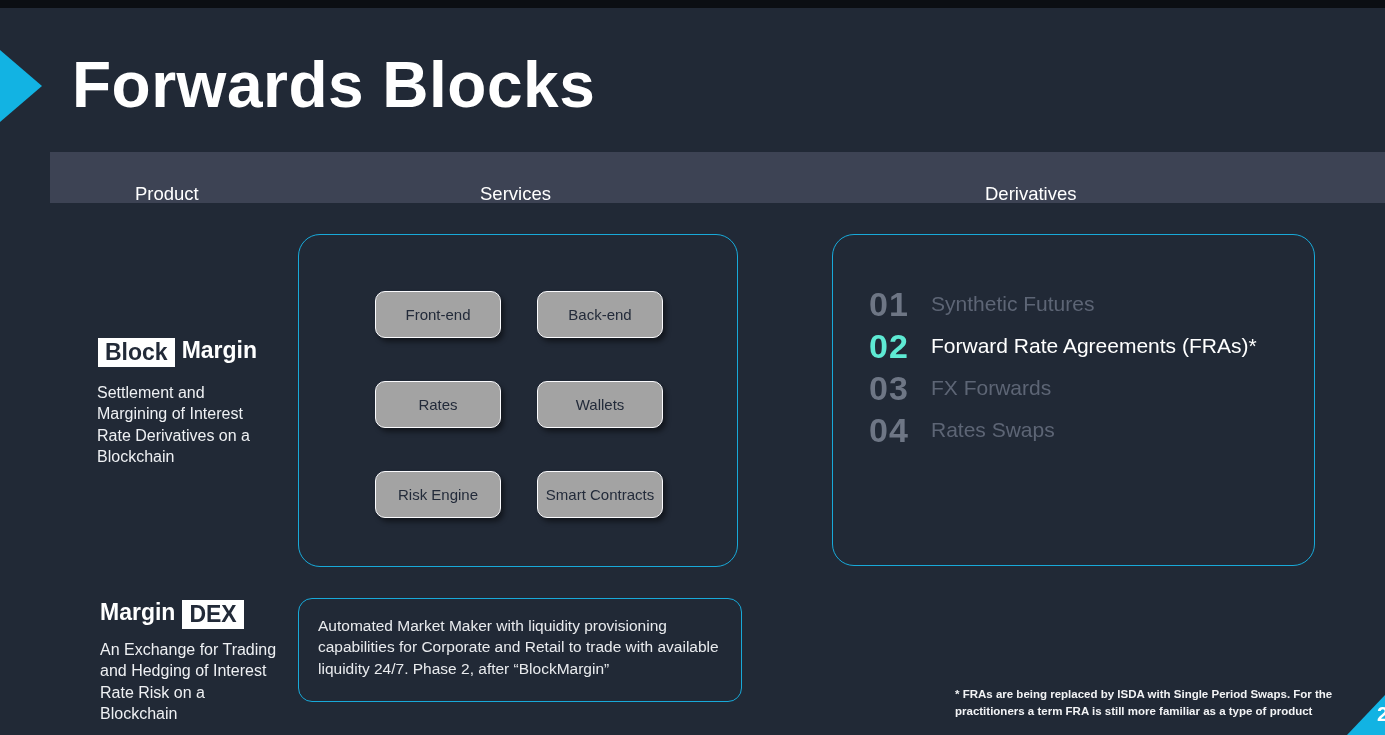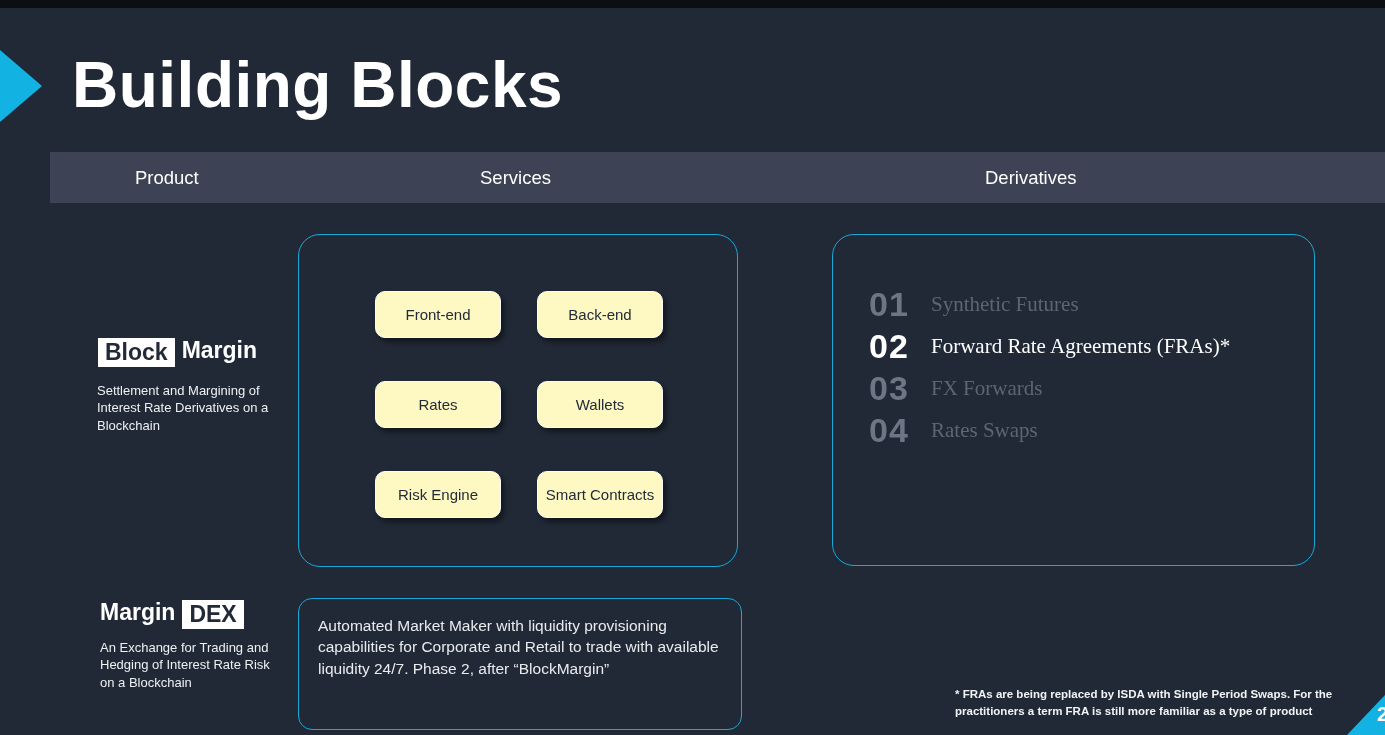--- a/index.html
+++ b/index.html
@@ -21,80 +21,80 @@
   .title{
     position:absolute;left:72px;top:48px;margin:0;
     font-size:64px;font-weight:600;letter-spacing:.5px;color:#ffffff;
     white-space:nowrap;
   }
   .header-bar{
     position:absolute;left:50px;top:152px;width:1335px;height:51px;
     background:#3d4354;
   }
   .header-bar .col-label{
-    position:absolute;top:0;height:51px;display:flex;align-items:center;
+    position:absolute;top:16px;height:51px;display:flex;align-items:center;
     font-size:18.5px;font-weight:400;color:#ffffff;white-space:nowrap;
   }
   .col-product{left:85px;}
   .col-services{left:430px;}
   .col-instruments{left:935px;}
 
   
   .brand{position:absolute;display:flex;align-items:flex-start;white-space:nowrap;}
   .brand-1{left:98px;top:338px;}
   .brand-2{left:100px;top:600px;}
   .brand .boxed{
     background:#ffffff;color:#222a38;font-size:23px;font-weight:700;
     padding:2px 7px 3px 7px;line-height:1.05;
   }
   .brand .plain{color:#ffffff;font-size:23px;font-weight:700;line-height:1.05;}
   .brand-1 .plain{margin-left:7px;}
   .brand-2 .boxed{margin-left:7px;}
   .brand-desc{
     position:absolute;width:180px;
-    font-size:13px;line-height:1.33;font-weight:500;color:#eef0f3;
+    font-size:16px;line-height:1.33;font-weight:500;color:#eef0f3;
   }
   .desc-1{left:97px;top:382px;}
   .desc-2{left:100px;top:639px;}
 
   
   .services-panel{
     position:absolute;left:298px;top:234px;width:440px;height:333px;
     border:1.5px solid #18a9d9;border-radius:22px;box-sizing:border-box;
     display:grid;grid-template-columns:126px 126px;
     column-gap:36px;row-gap:43px;
     padding:56px 0 0 76px;align-content:start;
   }
   .svc-btn{
     width:126px;height:47px;box-sizing:border-box;
-    background:#fef9c3;border:1px solid #fbfbfe;border-radius:10px;
+    background:#a3a3a3;border:1px solid #fbfbfe;border-radius:10px;
     box-shadow:3px 4px 5px rgba(0,0,0,.45);
     display:flex;align-items:center;justify-content:center;
     color:#232b3a;font-size:15px;font-weight:500;line-height:1.15;
     text-align:center;padding:2px 6px;
   }
 
   
   .instruments-panel{
     position:absolute;left:832px;top:234px;width:483px;height:332px;
     border:1.5px solid #18a9d9;border-radius:22px;box-sizing:border-box;
     display:flex;flex-direction:column;padding:48px 0 0 0;
   }
   .inst-row{display:flex;align-items:center;height:42px;padding-left:36px;}
   .inst-num{
     width:52px;font-size:34px;font-weight:700;color:#6e7685;
     letter-spacing:1px;flex:0 0 auto;
   }
-  .inst-label{margin-left:10px;font-size:21px;font-weight:400;color:#5d6575;white-space:nowrap;font-family:Liberation Serif, serif;}
-  .inst-row.active .inst-num{color:#ffffff;}
+  .inst-label{margin-left:10px;font-size:21px;font-weight:400;color:#5d6575;white-space:nowrap;}
+  .inst-row.active .inst-num{color:#5eead4;}
   .inst-row.active .inst-label{color:#ffffff;font-weight:500;}
 
   
   .amm-box{
-    position:absolute;left:298px;top:598px;width:444px;height:132px;
+    position:absolute;left:298px;top:598px;width:444px;height:104px;
     border:1.5px solid #18a9d9;border-radius:14px;box-sizing:border-box;
     padding:16px 14px 0 19px;
   }
   .amm-text{font-size:15.5px;line-height:1.38;color:#e9ebee;font-weight:400;width:412px;}
 
   .footnote{
     position:absolute;left:955px;top:686px;
     font-size:11.5px;font-weight:600;line-height:1.5;color:#f2f3f5;
   }
   .footnote span{display:block;white-space:nowrap;}
@@ -111,21 +111,21 @@
 </style>
 </head>
 <body>
 
 <div class="slide">
 
   <div class="top-strip"></div>
 
   <div class="accent-arrow"></div>
 
-  <h1 class="title">Building Blocks</h1>
+  <h1 class="title">Forwards Blocks</h1>
 
   <div class="header-bar">
     <span class="col-label col-product">Product</span>
     <span class="col-label col-services">Services</span>
     <span class="col-label col-instruments">Derivatives</span>
   </div>
 
   <div class="brand brand-1">
     <span class="boxed">Block</span>
     <span class="plain">Margin</span>

